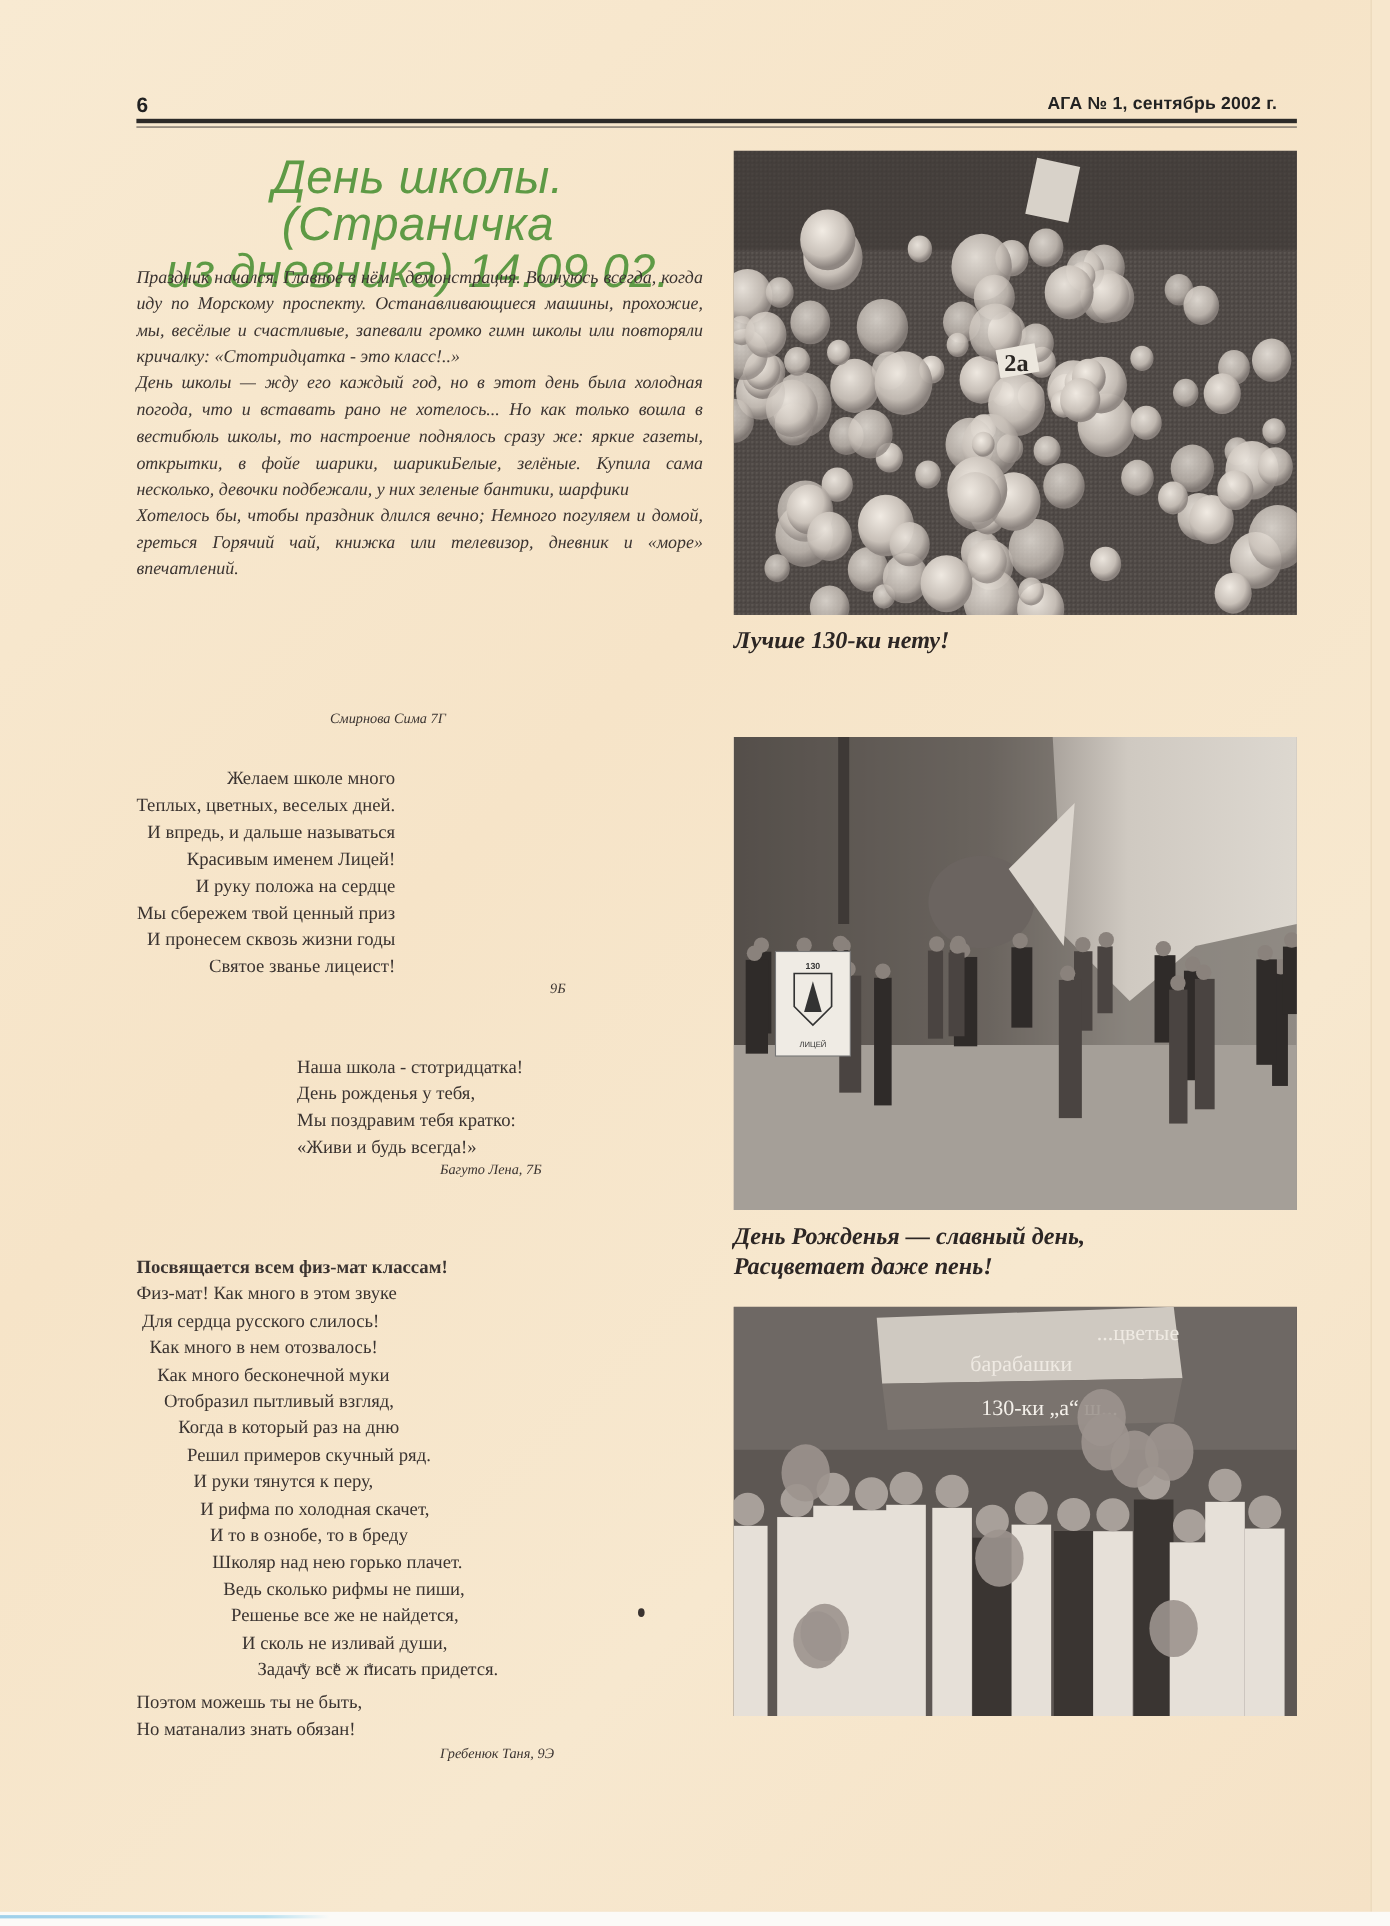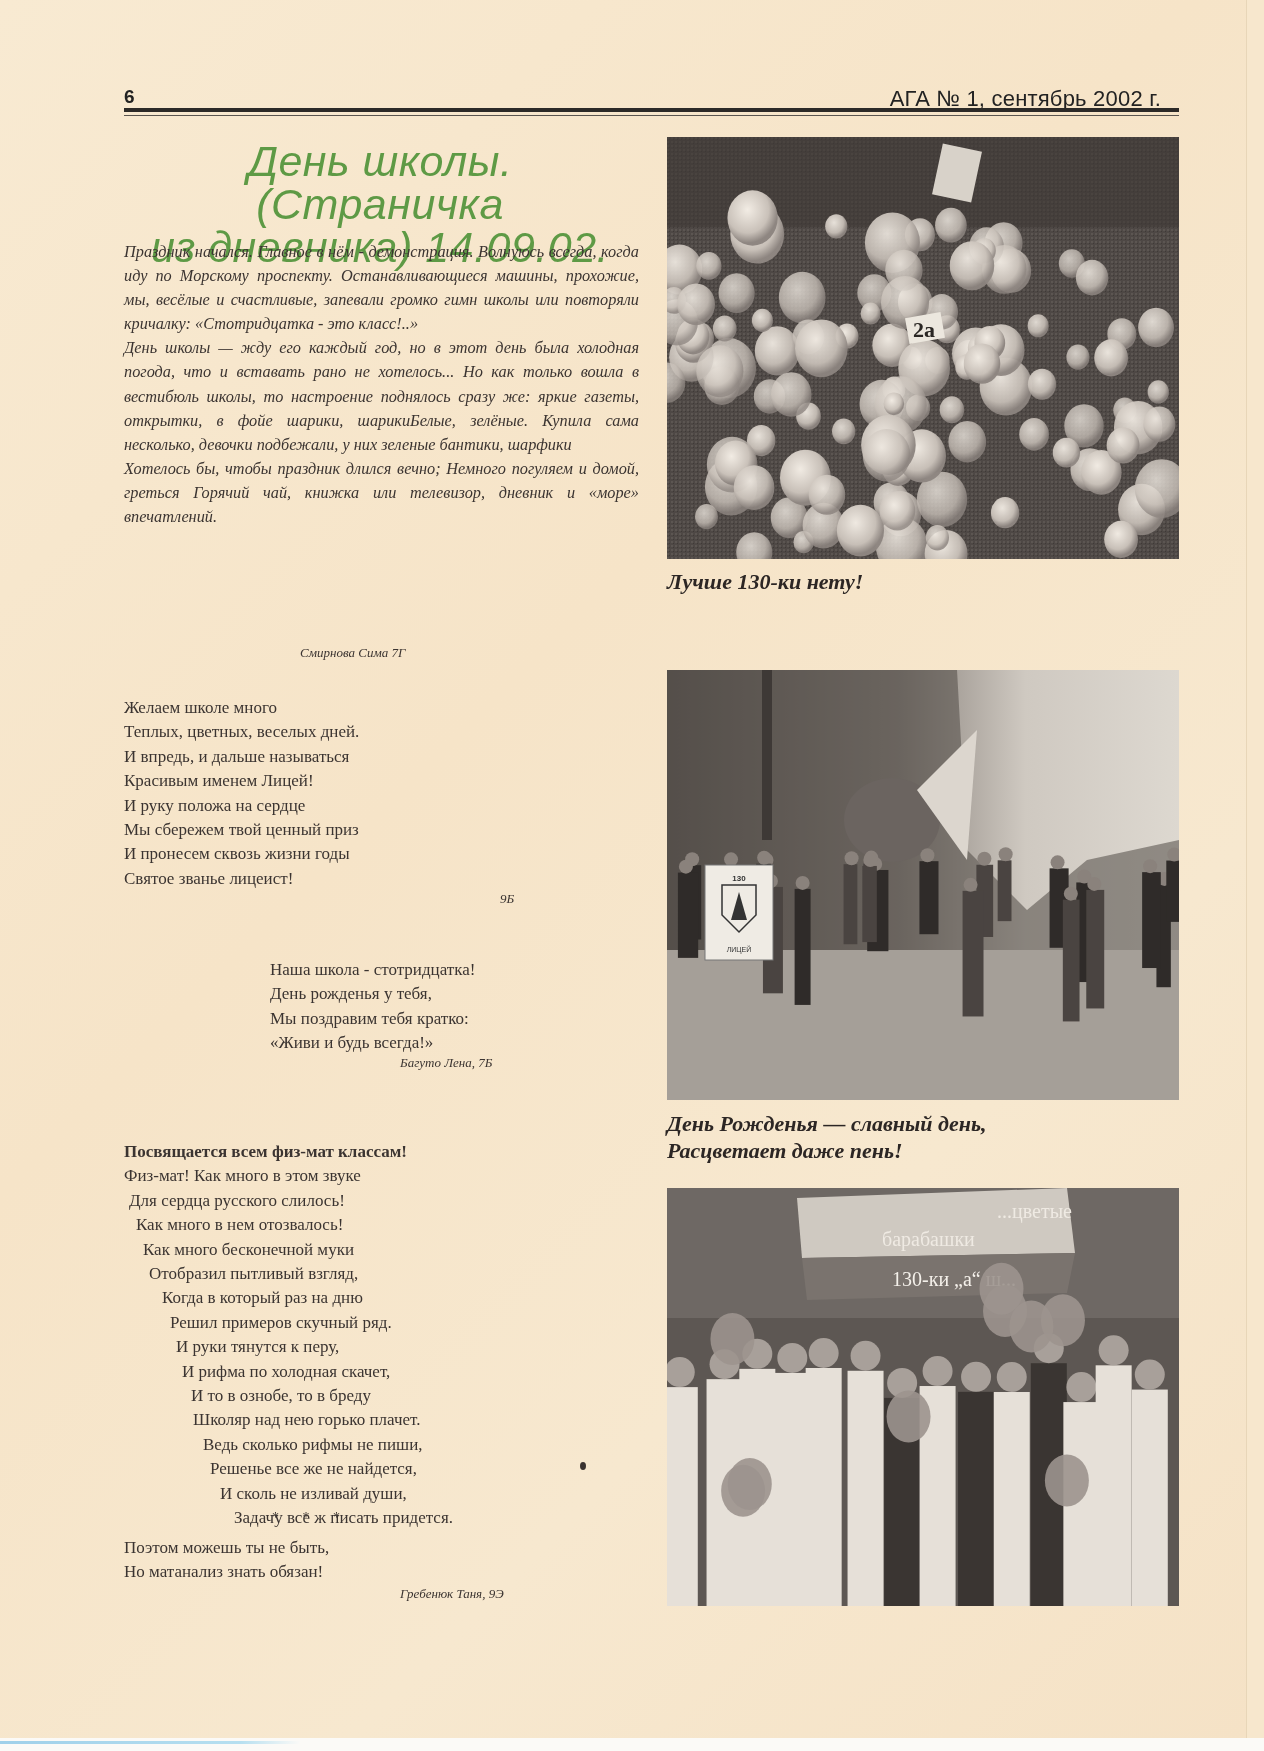--- a/index.html
+++ b/index.html
@@ -20,21 +20,21 @@
   .bottom-strip .blue {
     position:absolute; left:0; top:3px; width:300px; height:3px;
     background:linear-gradient(90deg,#9fd0ea,#b6dff0 80%,rgba(182,223,240,0));
   }
   .header-num {
     position:absolute; left:124px; top:86px; font-family:"Liberation Sans", sans-serif;
     font-weight:bold; font-size:19px; color:#222;
   }
   .header-issue {
     position:absolute; right:85px; top:86px; font-family:"Liberation Sans", sans-serif;
-    font-weight:normal; font-size:22px; color:#222; letter-spacing:0.2px;
+    font-weight:bold; font-size:16px; color:#222; letter-spacing:0.2px;
   }
   .rule-thick { position:absolute; left:124px; top:108px; width:1055px; height:4px; background:#2c2a28; }
   .rule-thin  { position:absolute; left:124px; top:115px; width:1055px; height:1px; background:#5a5550; }
 
   .title {
     position:absolute; left:120px; top:140px; width:520px;
     font-family:Liberation Sans, sans-serif; font-style:italic; font-size:43px; line-height:43px;
     color:#5e9a45; text-align:center; letter-spacing:0.5px;
   }
   .title span { display:block; }
@@ -84,21 +84,21 @@
     <span>из дневника)  14.09.02.</span>
   </div>
 
   <div class="diary">
     <p>Праздник начался. Главное в нём - демонстрация. Волнуюсь всегда, когда иду по Морскому проспекту. Останавливающиеся машины, прохожие, мы, весёлые и счастливые, запевали громко гимн школы или повторяли кричалку: «Стотридцатка - это класс!..»</p>
     <p>День школы — жду его каждый год, но в этот день была холодная погода, что и вставать рано не хотелось... Но как только вошла в вестибюль школы, то настроение поднялось сразу же: яркие газеты, открытки, в фойе шарики, шарикиБелые, зелёные. Купила сама несколько, девочки подбежали, у них зеленые бантики, шарфики</p>
     <p>Хотелось бы, чтобы праздник длился вечно; Немного погуляем и домой, греться Горячий чай, книжка или телевизор, дневник и «море» впечатлений.</p>
   </div>
   <div class="sig" style="left:300px; top:645px; width:338px;">Смирнова Сима 7Г</div>
 
-  <div class="poem" style="left:124px; top:696px;">
+  <div class="poem" style="left:124px; top:696px;text-align:right;">
     <div>Желаем школе много</div>
     <div>Теплых, цветных, веселых дней.</div>
     <div>И впредь, и дальше называться</div>
     <div>Красивым именем Лицей!</div>
     <div>И руку положа на сердце</div>
     <div>Мы сбережем твой ценный приз</div>
     <div>И пронесем сквозь жизни годы</div>
     <div>Святое званье лицеист!</div>
   </div>
   <div class="sig" style="left:500px; top:891px; width:138px;">9Б</div>
@@ -341,21 +341,21 @@
       <path d="M55 215 L89 215 L89 245 L72 262 L55 245 Z" fill="none" stroke="#333" stroke-width="1.5"></path>
       <path d="M72 222 L64 250 L80 250 Z" fill="#333"></path>
       <text x="72" y="282" text-anchor="middle" font-family="Liberation Sans, sans-serif" font-size="7" fill="#333">ЛИЦЕЙ</text>
     </svg>
   </div>
   <div class="caption" style="top:1110px;">
     <div>День Рожденья — славный день,</div>
     <div>Расцветает даже пень!</div>
   </div>
 
-  <div class="photo" style="top:1188px; height:418px; background:#5e5854;">
+  <div class="photo" style="top:1188px; height:372px; background:#5e5854;">
     <svg width="512" height="418" viewBox="0 0 512 418">
       <rect width="512" height="418" fill="#5d5753"></rect>
       <rect x="0" y="0" width="512" height="130" fill="#6e6864"></rect>
       <path d="M130 10 L400 0 L408 65 L135 70 Z" fill="#cfc9c1"></path>
       <path d="M135 70 L408 65 L400 105 L140 112 Z" fill="#7a736e"></path>
       <text x="330" y="30" font-family="Liberation Serif, serif" font-size="20" fill="#efeae3">...цветые</text>
       <text x="215" y="58" font-family="Liberation Serif, serif" font-size="20" fill="#efeae3">барабашки</text>
       <text x="225" y="98" font-family="Liberation Serif, serif" font-size="20" fill="#f4f0ea">130-ки „а“ ш...</text>
       <g id="group3">
           <rect x="-5.2157921810699595" y="199.12054183813444" width="36" height="243.87945816186556" fill="#e6e0d8"></rect>

